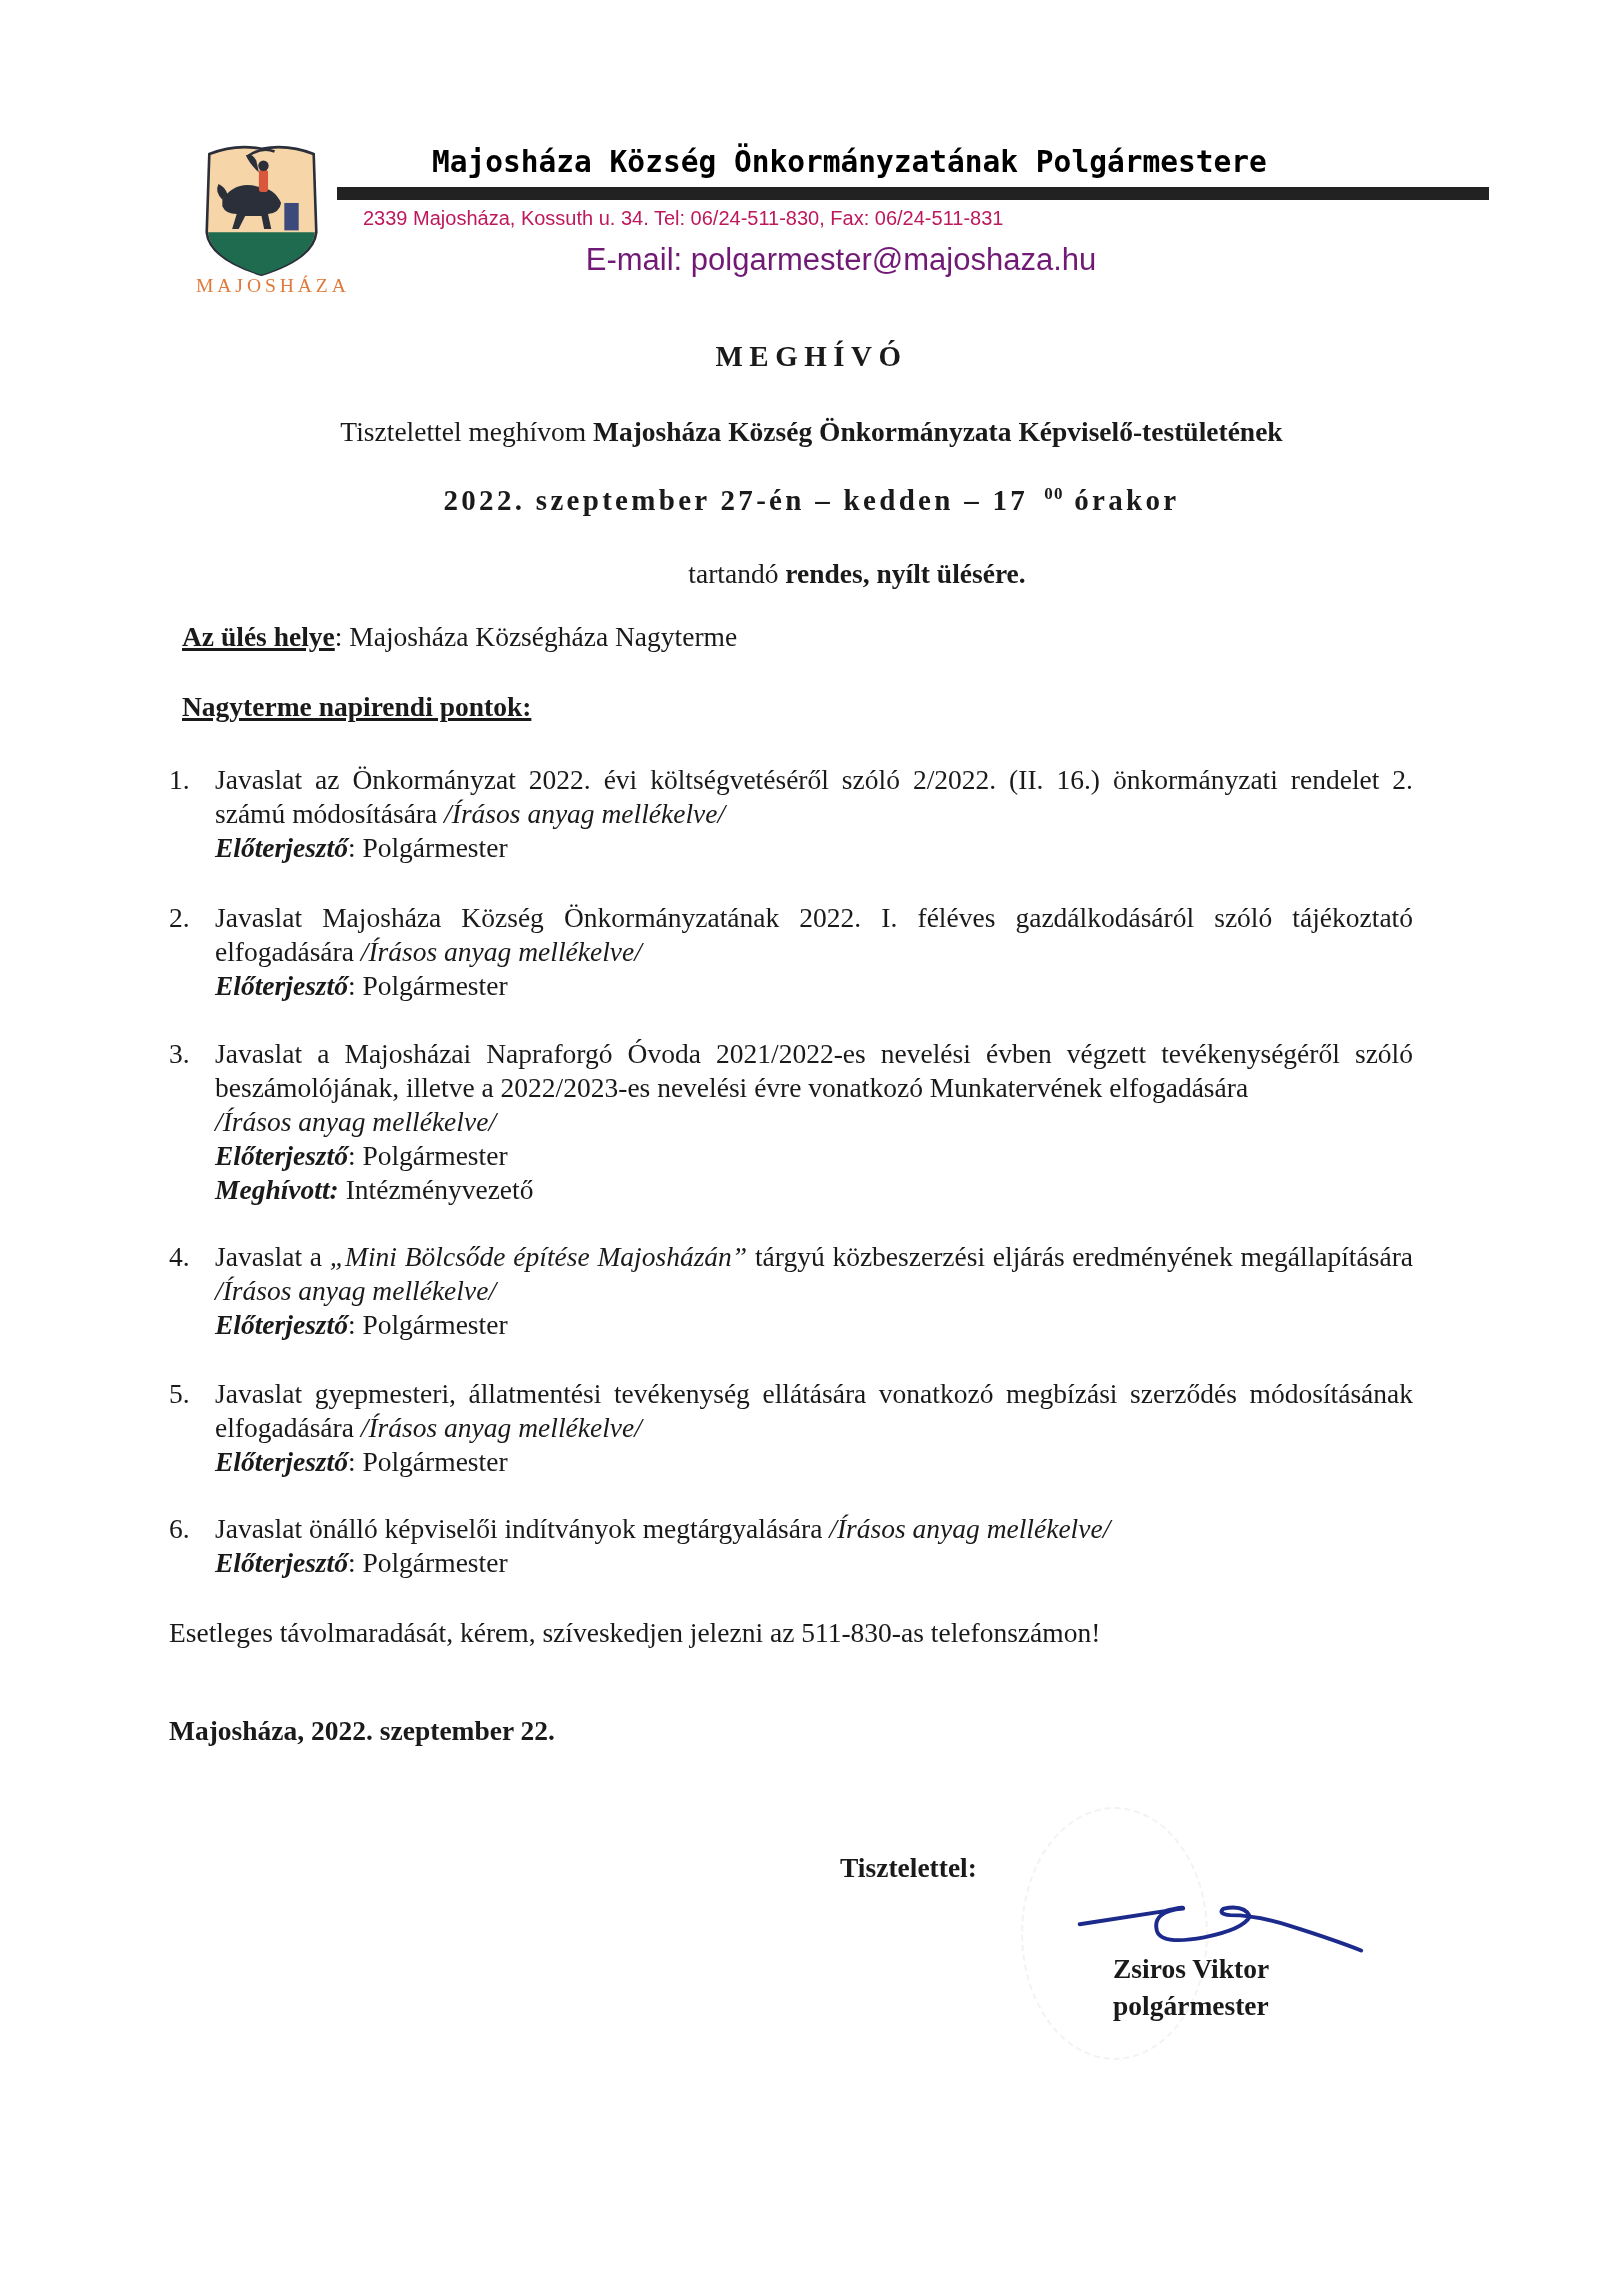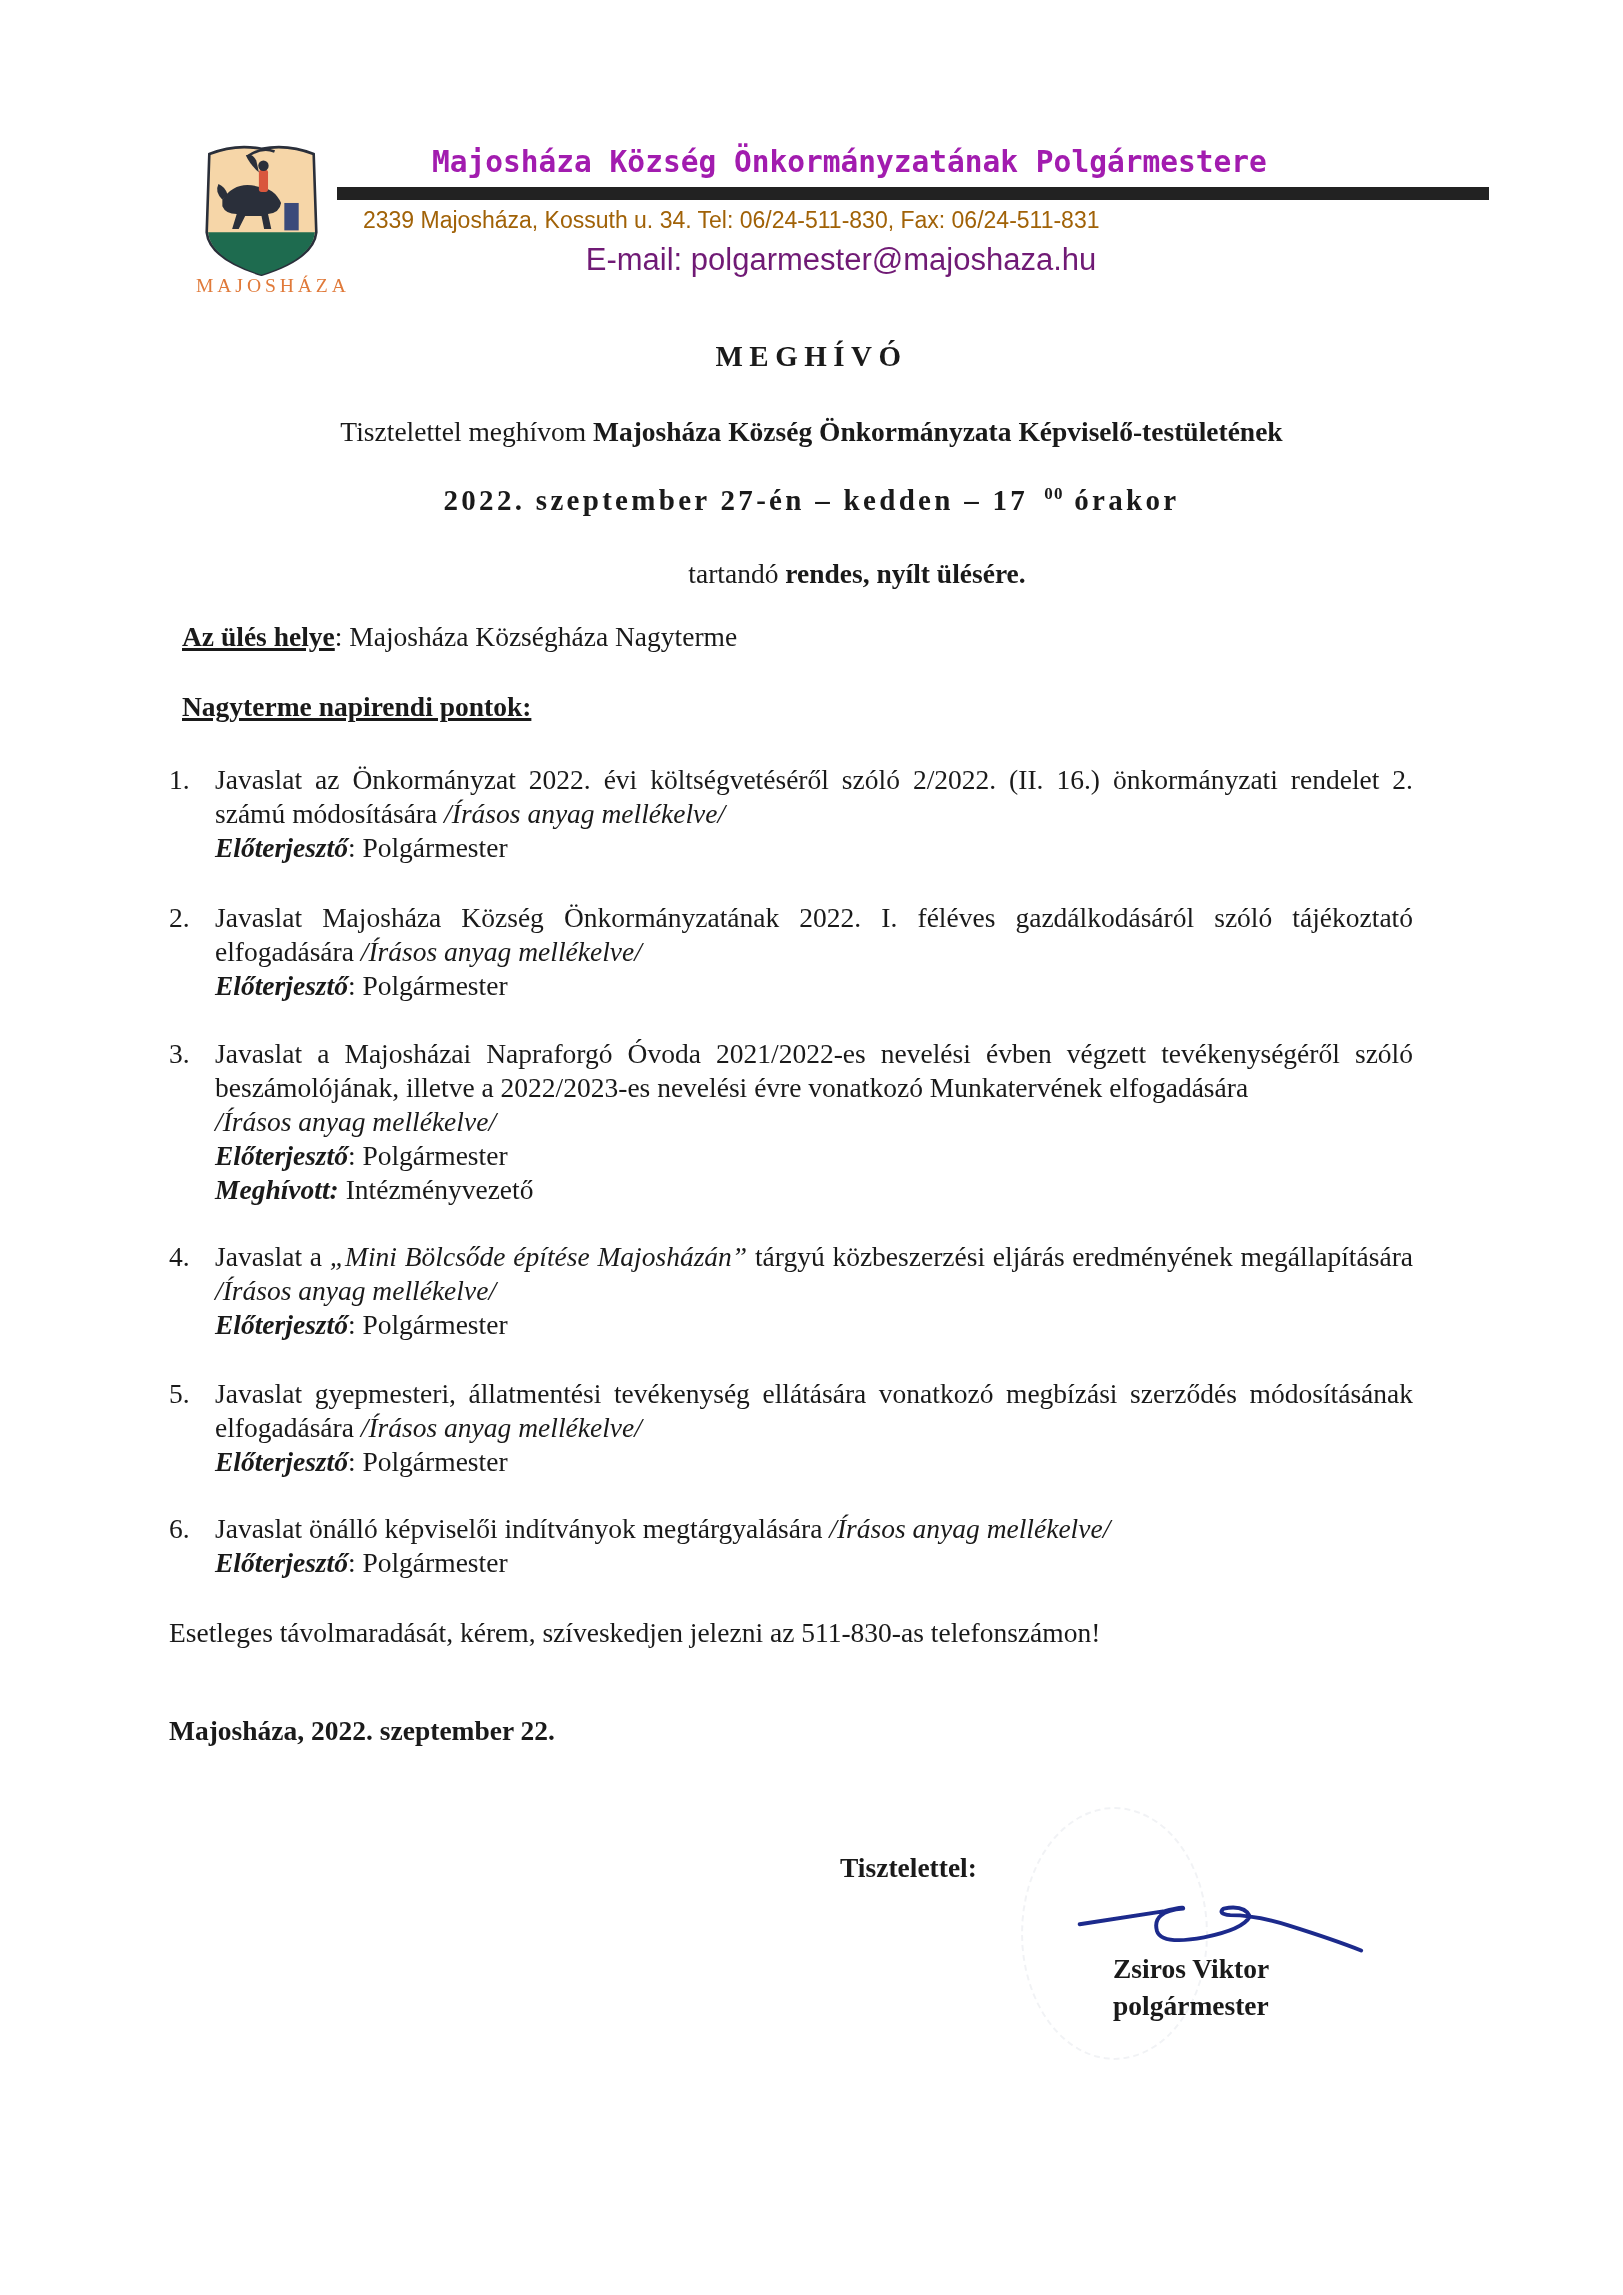--- a/index.html
+++ b/index.html
@@ -6,24 +6,24 @@
     body { width: 1623px; height: 2295px; position: relative; overflow: hidden;
            font-family: "Liberation Serif", "DejaVu Serif", serif; color: #1a1a1a; }
     .abs { position: absolute; }
 
     
     .crest { left: 196px; top: 141px; width: 131px; height: 170px; }
     .crest-caption { left: 196px; top: 275px; width: 131px; text-align: left;
                      font-family: "Liberation Serif", serif; font-size: 19.6px;
                      color: #e07a3a; letter-spacing: 3.9px; }
     .lh-title { left: 432px; top: 145px; font-family: "DejaVu Sans Mono", "Liberation Mono", monospace;
-                font-weight: bold; font-size: 29.5px; letter-spacing: 0px; color: #a21caf; }
+                font-weight: bold; font-size: 29.5px; letter-spacing: 0px; color: #000000; }
     .lh-rule { left: 337px; top: 187px; width: 1152px; height: 13px; background: #222222; }
     .lh-address { left: 363px; top: 207px; width: 1126px; text-align: left;
-                  font-family: "Liberation Sans", sans-serif; font-size: 23px; color: #a16207; }
+                  font-family: "Liberation Sans", sans-serif; font-size: 20px; color: #be185d; }
     .lh-email { left: 363px; top: 242px; width: 956px; text-align: center;
                 font-family: "Liberation Sans", sans-serif; font-size: 31px; color: #701a75; }
 
     
     .title { left: 0; width: 1623px; top: 340px; text-align: center;
              font-weight: bold; font-size: 29px; letter-spacing: 6.5px; }
     .invite-line { left: 0; width: 1623px; top: 416px; text-align: center; font-size: 27.5px; }
     .invite-line b { font-weight: bold; }
     .date-line { left: 0; width: 1623px; top: 484px; text-align: center;
                  font-weight: bold; font-size: 29px; letter-spacing: 3.3px; }

